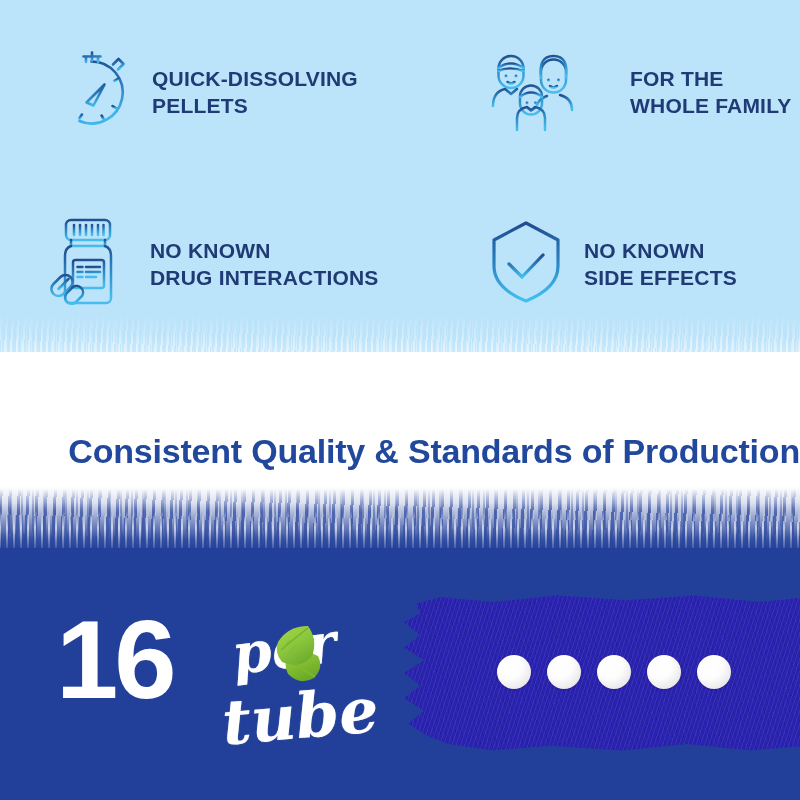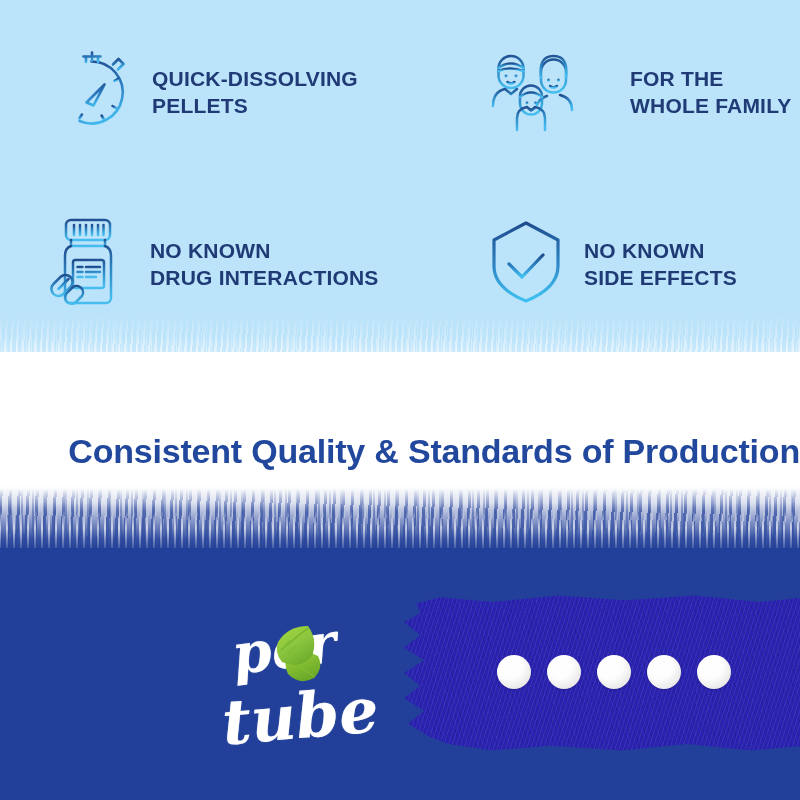--- a/index.html
+++ b/index.html
@@ -346,20 +346,21 @@
   <div class="paint-patch"></div>
   <div class="pellets">
     <div class="pellet" style="left:497px; top:655px;"></div>
     <div class="pellet" style="left:547px; top:655px;"></div>
     <div class="pellet" style="left:597px; top:655px;"></div>
     <div class="pellet" style="left:647px; top:655px;"></div>
     <div class="pellet" style="left:697px; top:655px;"></div>
   </div>
 
   <div class="dose-block">
+    <span class="dose-num">16</span>
     <span class="script script-per">per</span>
     <span class="script script-tube">tube</span>
   </div>
 
   <span class="leaf">
     <svg width="70" height="66" viewBox="0 0 70 66">
       <defs>
         <linearGradient id="gLeafA" x1="0" y1="0" x2="0.6" y2="1">
           <stop offset="0%" stop-color="#a6d93f"></stop>
           <stop offset="55%" stop-color="#8cc63f"></stop>

